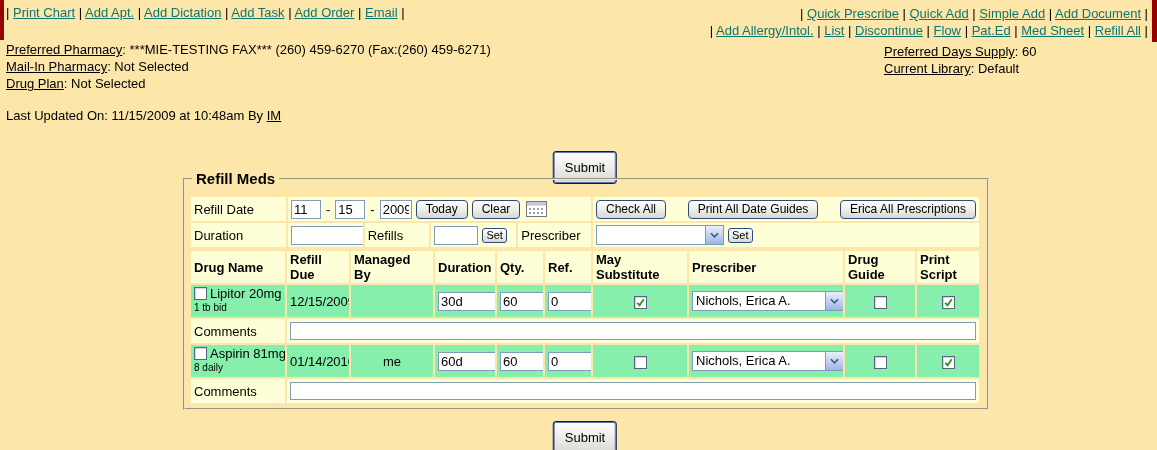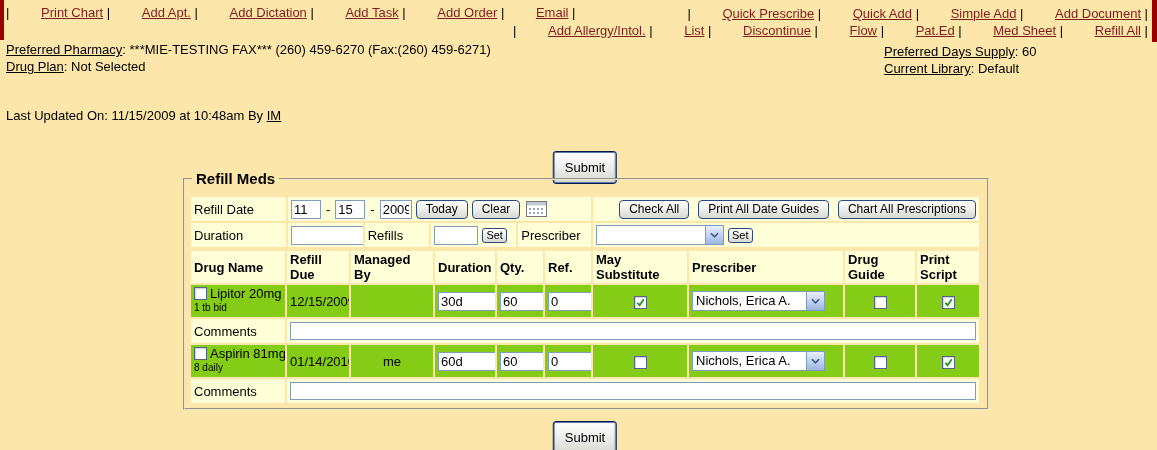--- a/index.html
+++ b/index.html
@@ -5,21 +5,21 @@
   html,body{margin:0;padding:0;}
   body{
     width:1157px;height:450px;position:relative;overflow:hidden;
     background:#FCE6A9;color:#000;
     font-family:"Liberation Sans",sans-serif;font-size:13px;
   }
   .edge-bar{position:absolute;top:0;background:#990000;}
   .edge-bar.left{left:0;width:4px;height:40px;}
   .edge-bar.right{right:0;width:5px;height:42px;}
 
-  .navline a.navlink{color:#7f1d1d;text-decoration:underline;cursor:pointer;margin-left:28px;}
+  .navline a.navlink{color:#0f766e;text-decoration:underline;cursor:pointer;}
   .nav-left{position:absolute;left:6px;top:5px;white-space:nowrap;}
   .nav-right{position:absolute;right:9px;top:5px;text-align:right;line-height:17px;white-space:nowrap;}
 
   .info-left{position:absolute;left:6px;top:41px;line-height:17px;}
   .info-right{position:absolute;left:884px;top:43px;line-height:17px;}
   .ulabel{text-decoration:underline;}
   .last-updated{position:absolute;left:6px;top:108px;}
   .last-updated a{color:#000;text-decoration:underline;cursor:pointer;}
 
   .btn{
@@ -43,38 +43,38 @@
   fieldset.refill legend{font-weight:bold;font-size:15px;padding:0 4px;margin-left:3px;}
 
   table.grid{border-collapse:separate;border-spacing:2px;width:792px;table-layout:fixed;}
   table.grid.first{margin-top:8px;}
   table.grid td{background:#FFFFD7;padding:1px 3px;font-size:13px;overflow:hidden;}
   td.lbl{background:#C5C5C5;padding-left:5px;}
   td.hdr{background:#E3E3E3;font-weight:bold;text-align:left;padding:2px 0;}
   tr.ctl{height:24px;}
   tr.hdrrow{height:19px;}
   tr.drugrow{height:32px;}
-  tr.drugrow td{background:#84cc16;}
+  tr.drugrow td{background:#86efac;}
   tr.commentsrow{height:24px;}
   td.center{text-align:center;}
 
   .row-flex{display:flex;align-items:center;gap:4px;}
-  .center-flex{justify-content:flex-end;gap:9px;}
+  .center-flex{justify-content:space-between;gap:9px;}
 
   .tin{
     border:1px solid #7f9db9;background:#fff;height:19px;box-sizing:border-box;
     font-family:inherit;font-size:13px;padding:8px 2px;
   }
   .w30{width:30px}.w44{width:44px}.w46{width:46px}.w48{width:32px}
   .w58{width:58px}.w80{width:80px}
   .comments-input{width:100%;height:18px;}
 
   .dd{display:inline-flex;height:20px;border:1px solid #7f9db9;background:#fff;
       box-sizing:border-box;align-items:stretch;vertical-align:middle;cursor:pointer;}
-  .ddw128{width:128px}.ddw152{width:133px}
+  .ddw128{width:128px}.ddw152{width:152px}
   .dd-text{flex:1;font-size:13px;line-height:18px;padding-left:3px;white-space:nowrap;overflow:hidden;}
   .dd-btn{width:17px;display:flex;align-items:center;justify-content:center;
       background:linear-gradient(#e9effb,#bccdf0 60%,#9db5e2);border-left:1px solid #7f9db9;}
 
   .cb{width:13px;height:13px;box-sizing:border-box;border:1px solid #55677e;background:#fff;
       display:inline-flex;align-items:center;justify-content:center;vertical-align:middle;
       box-shadow:inset 1px 1px 1px rgba(110,130,150,.35);cursor:pointer;flex:none;}
   .cb svg{display:none;}
   .cb.on svg{display:block;}
 
@@ -91,20 +91,21 @@
 <div class="edge-bar right"></div>
 
 <div class="nav-left navline">| <a href="#" class="navlink">Print Chart</a> | <a href="#" class="navlink">Add Apt.</a> | <a href="#" class="navlink">Add Dictation</a> | <a href="#" class="navlink">Add Task</a> | <a href="#" class="navlink">Add Order</a> | <a href="#" class="navlink">Email</a> |</div>
 <div class="nav-right">
   <div class="navline">| <a href="#" class="navlink">Quick Prescribe</a> | <a href="#" class="navlink">Quick Add</a> | <a href="#" class="navlink">Simple Add</a> | <a href="#" class="navlink">Add Document</a> |</div>
   <div class="navline">| <a href="#" class="navlink">Add Allergy/Intol.</a> | <a href="#" class="navlink">List</a> | <a href="#" class="navlink">Discontinue</a> | <a href="#" class="navlink">Flow</a> | <a href="#" class="navlink">Pat.Ed</a> | <a href="#" class="navlink">Med Sheet</a> | <a href="#" class="navlink">Refill All</a> |</div>
 </div>
 
 <div class="info-left">
   <div><span class="ulabel">Preferred Pharmacy</span><span>: ***MIE-TESTING FAX*** (260) 459-6270 (Fax:(260) 459-6271)</span></div>
+  <div><span class="ulabel">Mail-In Pharmacy</span><span>: Not Selected</span></div>
   <div><span class="ulabel">Drug Plan</span><span>: Not Selected</span></div>
 </div>
 
 <div class="info-right">
   <div><span class="ulabel">Preferred Days Supply</span><span>: 60</span></div>
   <div><span class="ulabel">Current Library</span><span>: Default</span></div>
 </div>
 
 <div class="last-updated"><span>Last Updated On: 11/15/2009 at 10:48am By </span><a href="#">IM</a></div>
 
@@ -149,21 +150,21 @@
                     <rect x="15" y="11" width="2" height="2"></rect>
               </g>
             </svg>
           </span>
         </span>
       </td>
       <td>
         <span class="row-flex center-flex">
           <button class="btn">Check All</button>
           <button class="btn">Print All Date Guides</button>
-          <button class="btn">Chart All Prescriptions</button>
+          <button class="btn">Erica All Prescriptions</button>
         </span>
       </td>
     </tr>
     <tr class="ctl">
       <td class="lbl">Duration</td>
       <td>
             <span class="row-flex">
         <input class="tin w80" value="" style="">
 
       </span>

